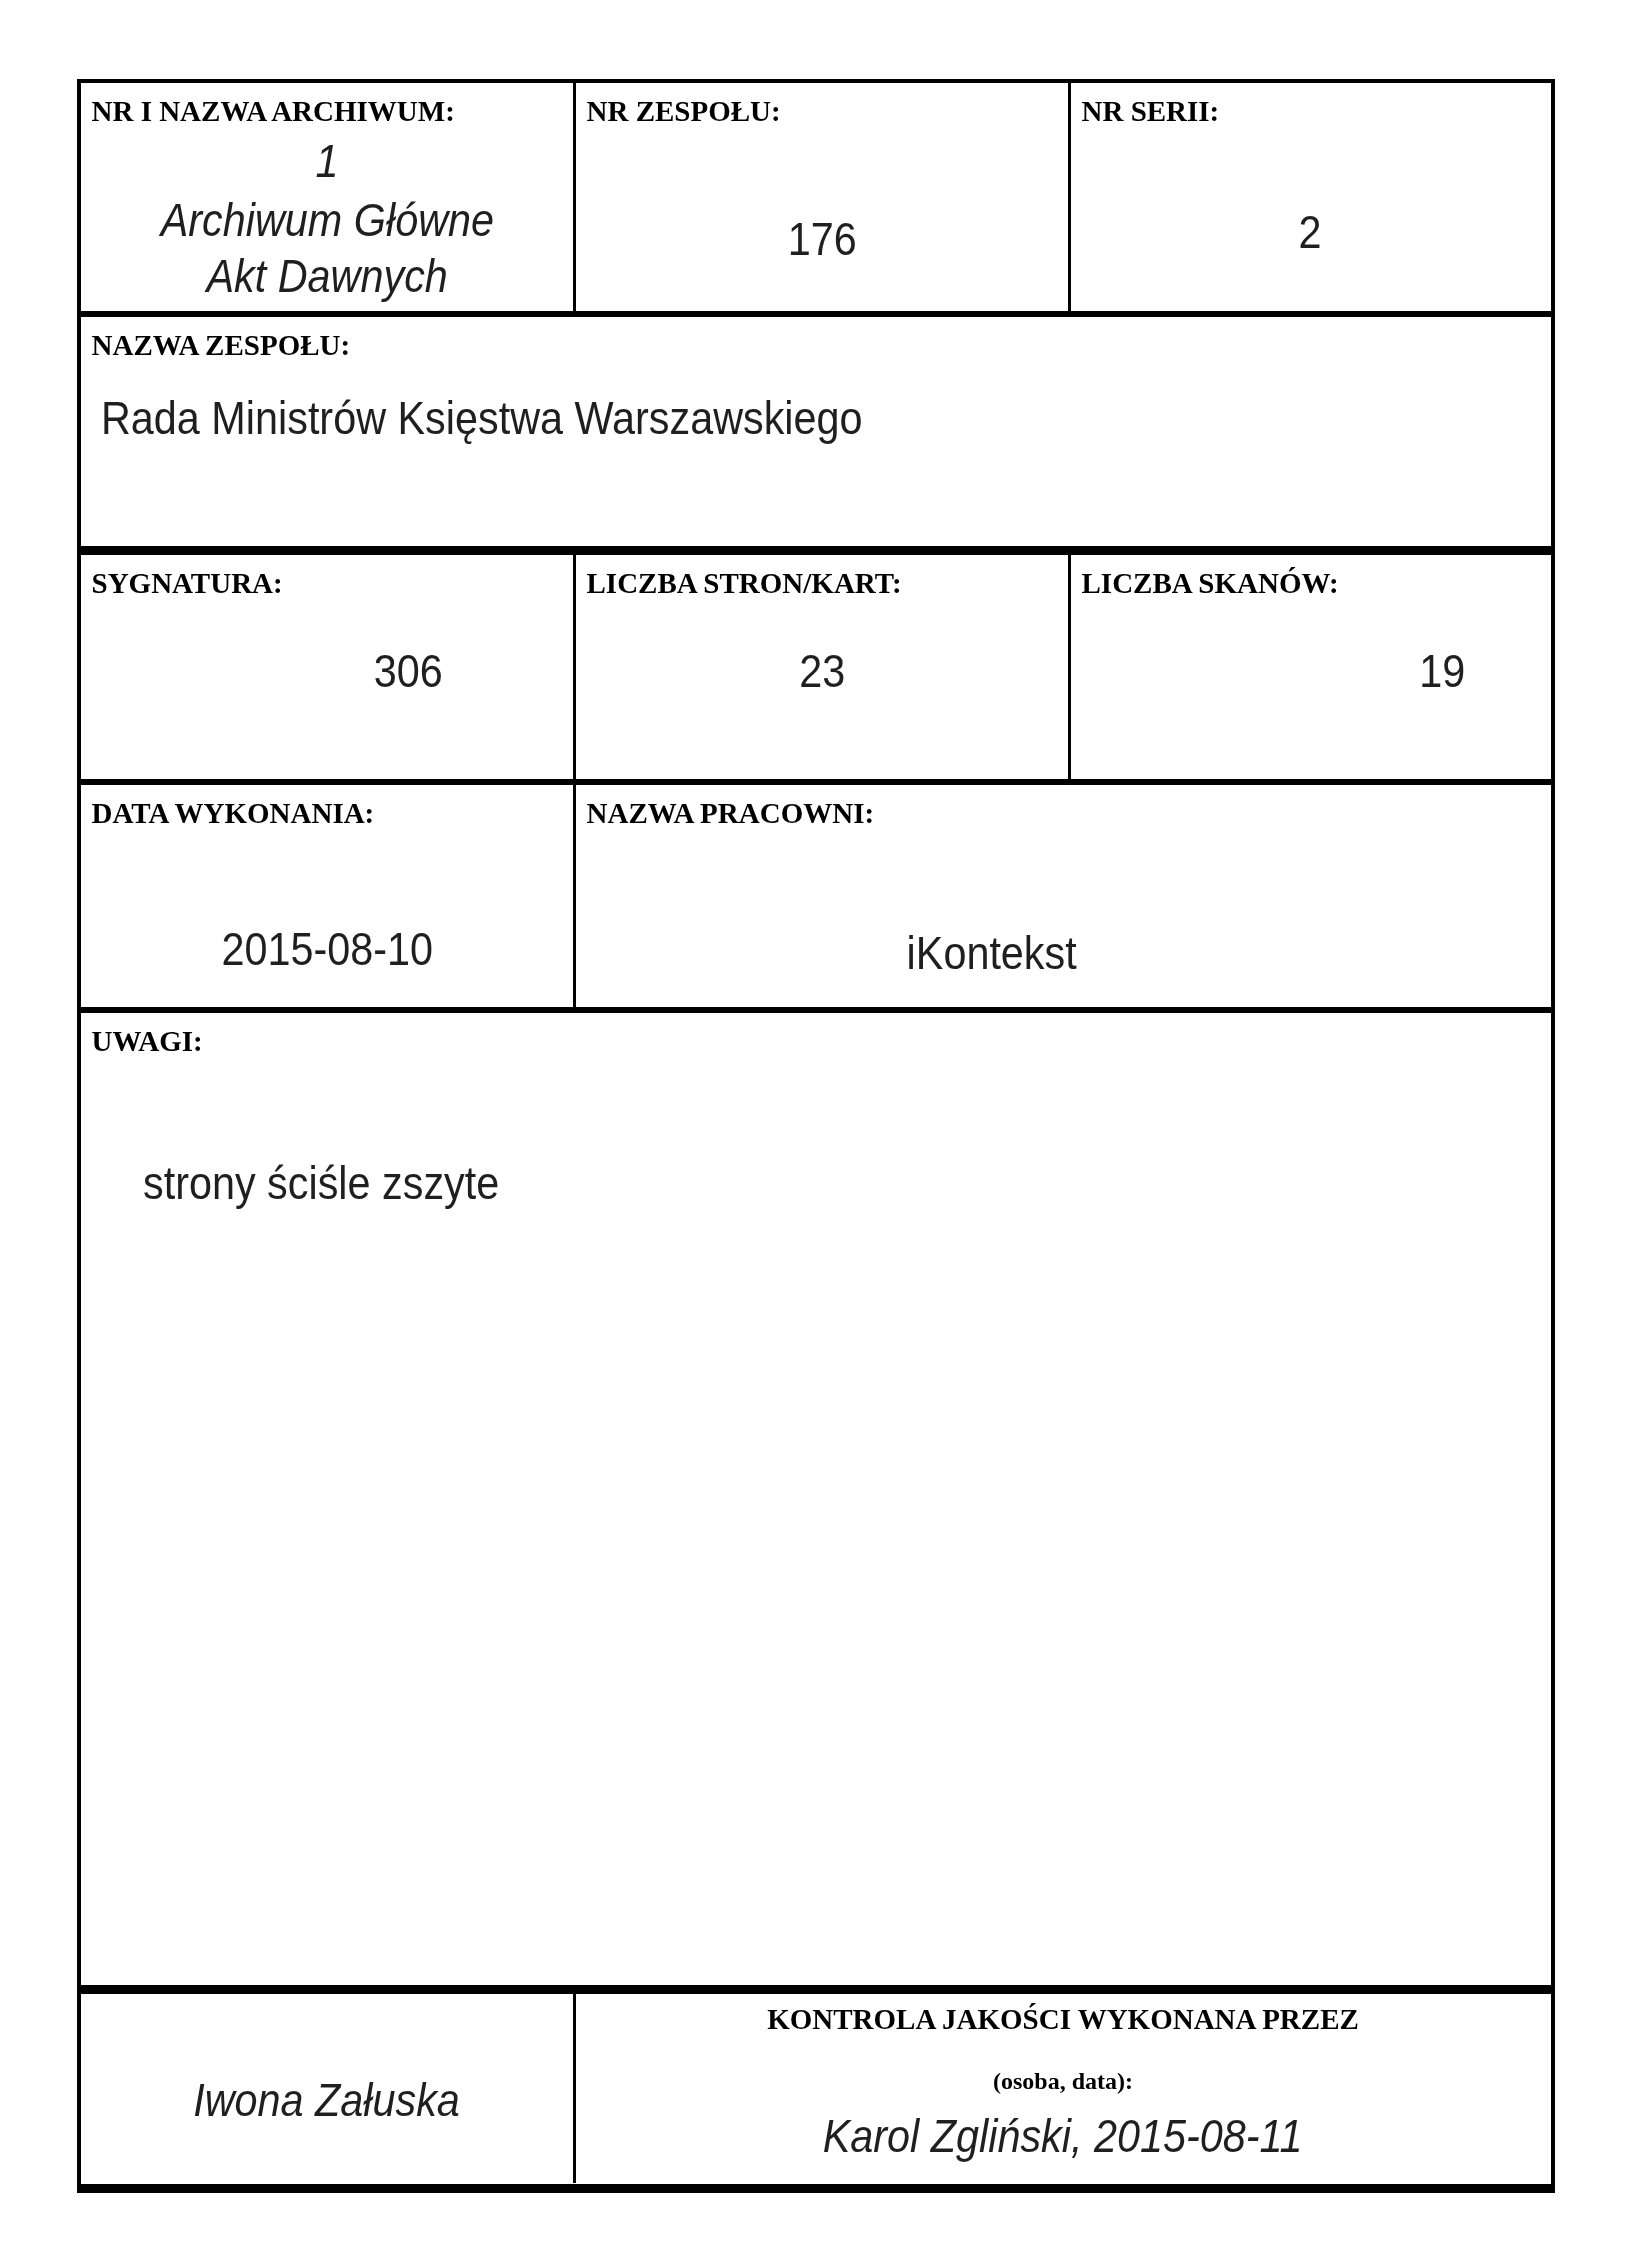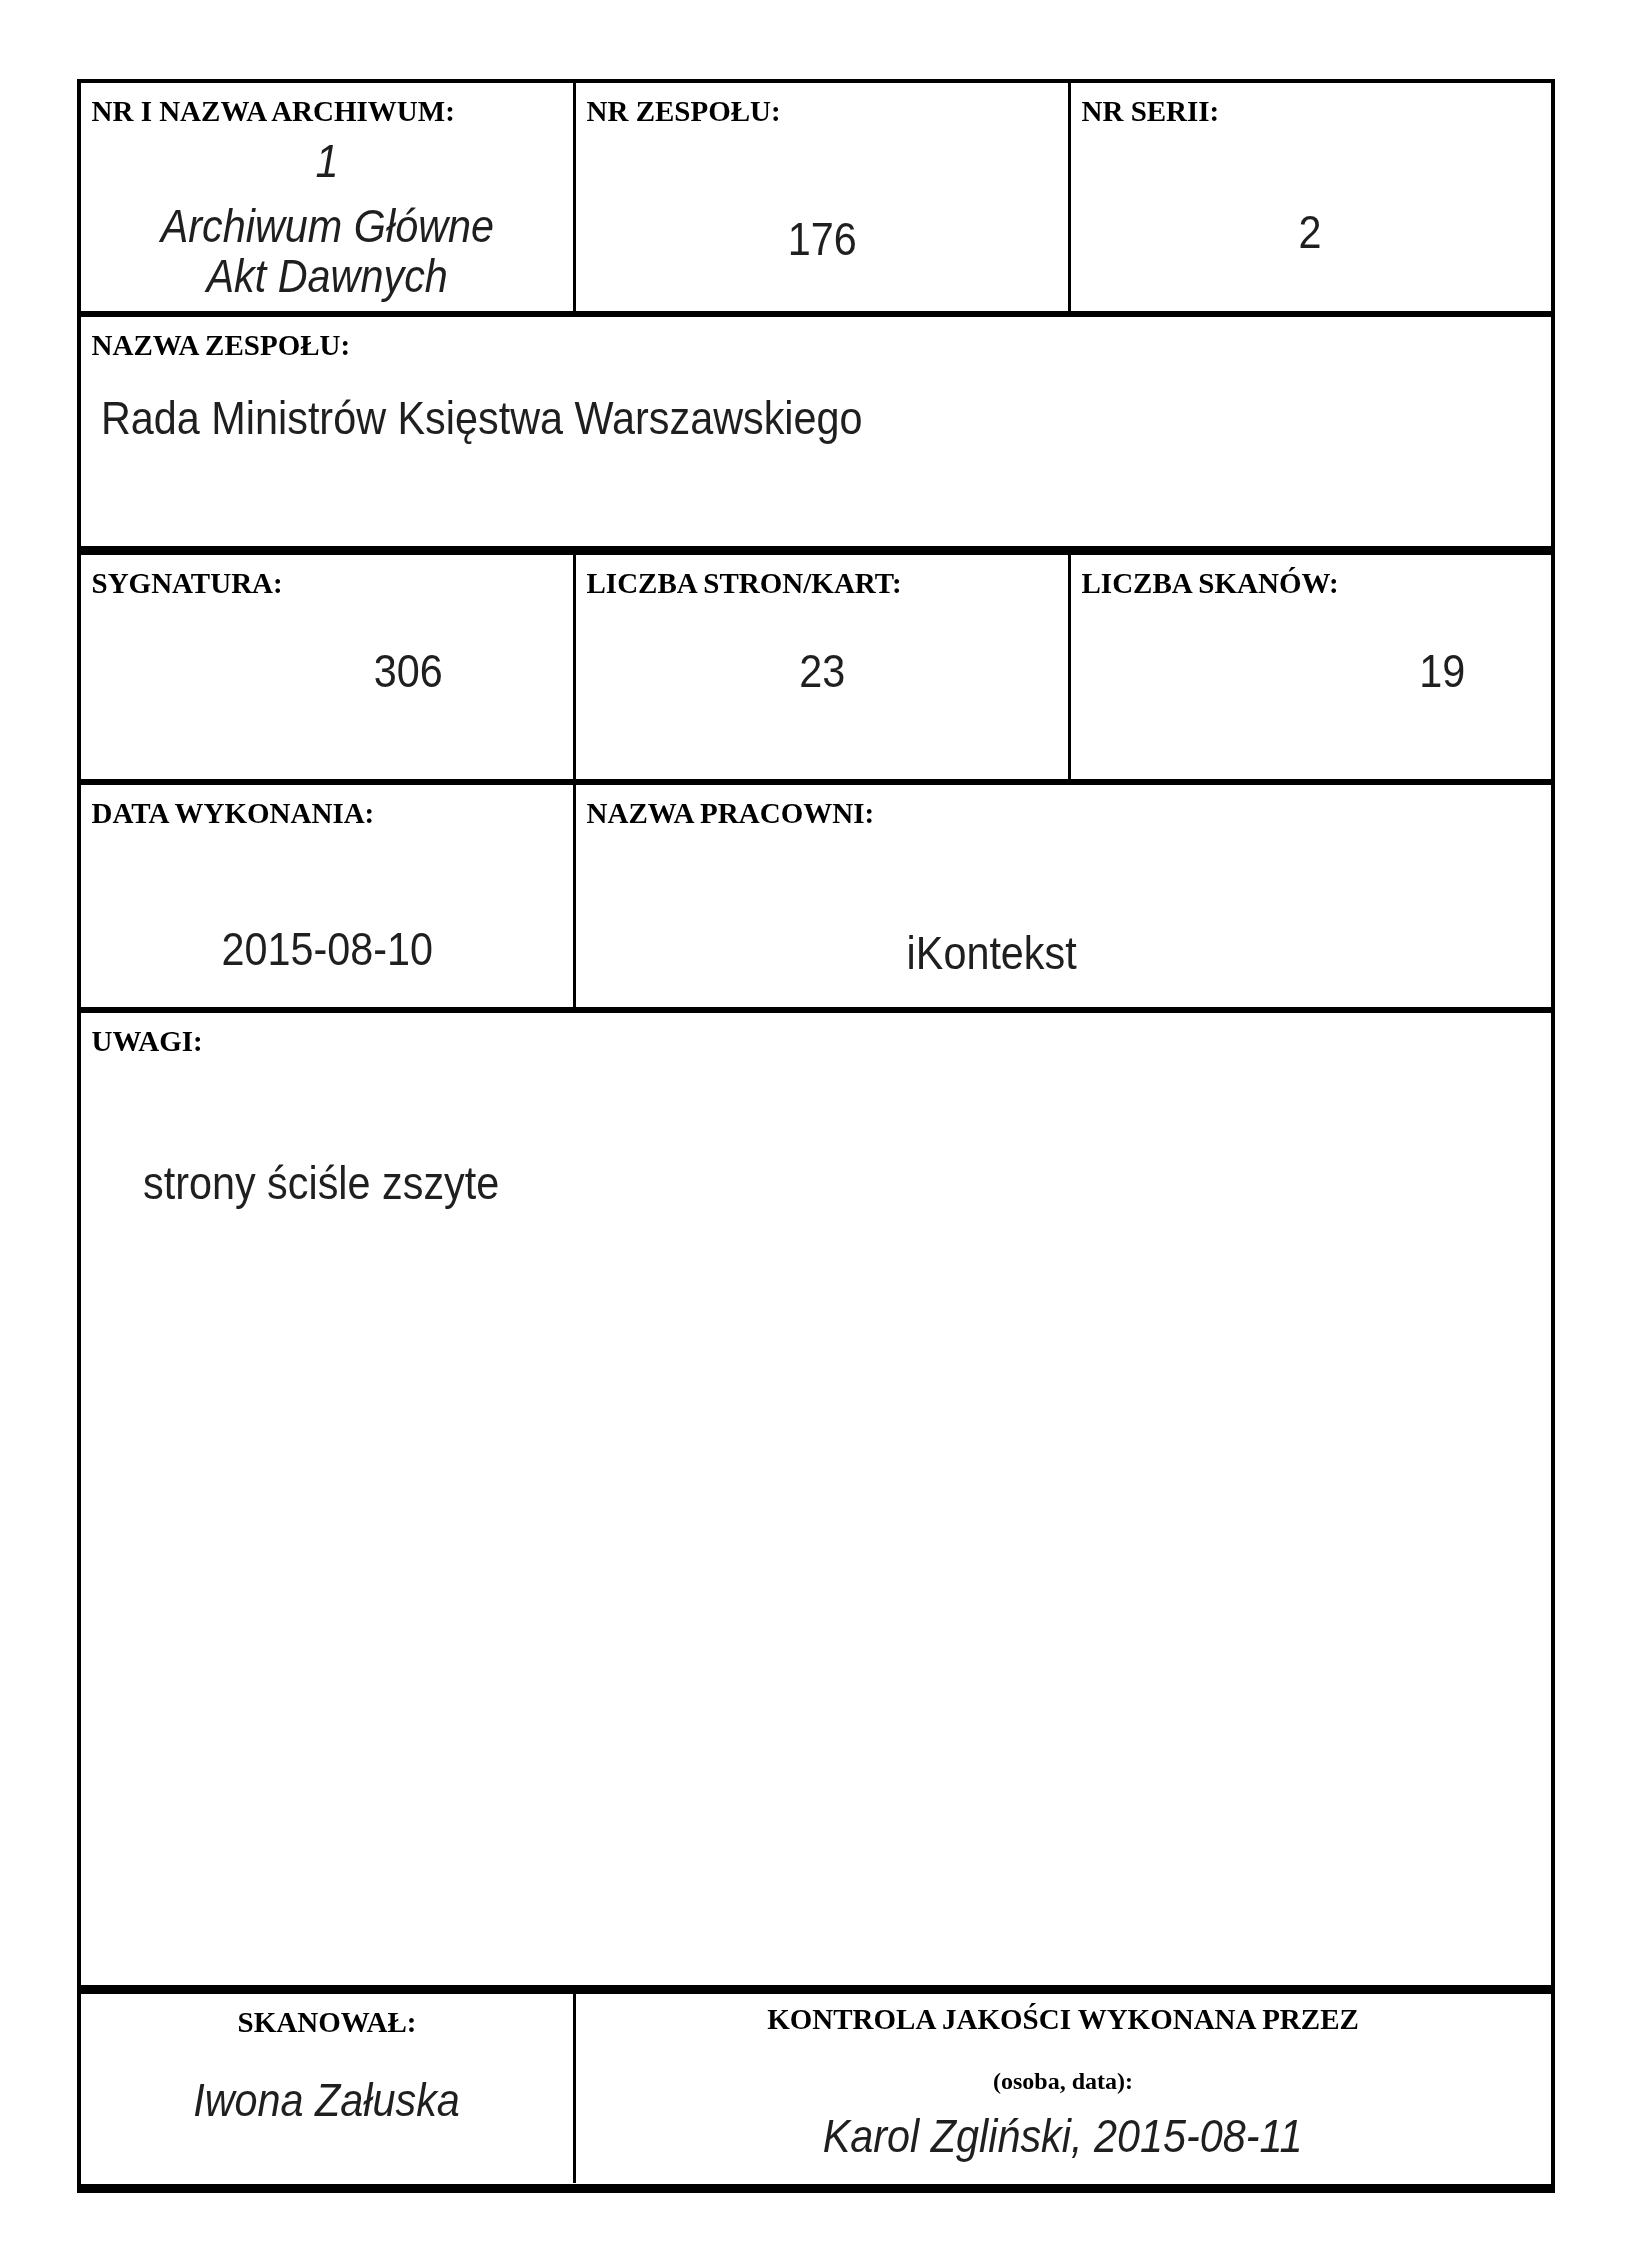--- a/index.html
+++ b/index.html
@@ -102,21 +102,21 @@
 </head>
 <body>
 
 <div class="page">
   <div class="form">
 
     <div class="row row-1">
       <div class="cell w-col1 divider-right">
         <div class="lbl">NR I NAZWA ARCHIWUM:</div>
         <div class="val center italic" style="top:53px;"><span class="cond">1</span></div>
-        <div class="val center italic" style="top:118px;"><span class="cond">Archiwum Główne</span></div>
+        <div class="val center italic" style="top:112px;"><span class="cond">Archiwum Główne</span></div>
         <div class="val center italic" style="top:168px;"><span class="cond">Akt Dawnych</span></div>
       </div>
       <div class="cell w-col2 divider-right">
         <div class="lbl">NR ZESPOŁU:</div>
         <div class="val center" style="top:131px;"><span class="cond">176</span></div>
       </div>
       <div class="cell w-col3">
         <div class="lbl">NR SERII:</div>
         <div class="val center" style="top:124px;"><span class="cond">2</span></div>
       </div>
@@ -157,21 +157,20 @@
 
     <div class="row row-5">
       <div class="cell w-full">
         <div class="lbl">UWAGI:</div>
         <div class="val left" style="top:145px; left:62px;"><span class="cond">strony ściśle zszyte</span></div>
       </div>
     </div>
 
     <div class="row row-6">
       <div class="cell w-col1 divider-right">
-        <div class="lbl lbl-centered" style="top:10.5px;">SKANOWAŁ:</div>
         <div class="val center" style="top:81px;font-style:italic;"><span class="cond">Iwona Załuska</span></div>
       </div>
       <div class="cell w-wide">
         <div class="lbl lbl-centered" style="top:8px;">KONTROLA JAKOŚCI WYKONANA PRZEZ</div>
         <div class="sublbl" style="top:73px;">(osoba, data):</div>
         <div class="val center" style="top:117px;font-style:italic;"><span class="cond">Karol Zgliński, 2015-08-11</span></div>
       </div>
     </div>
 
   </div>

